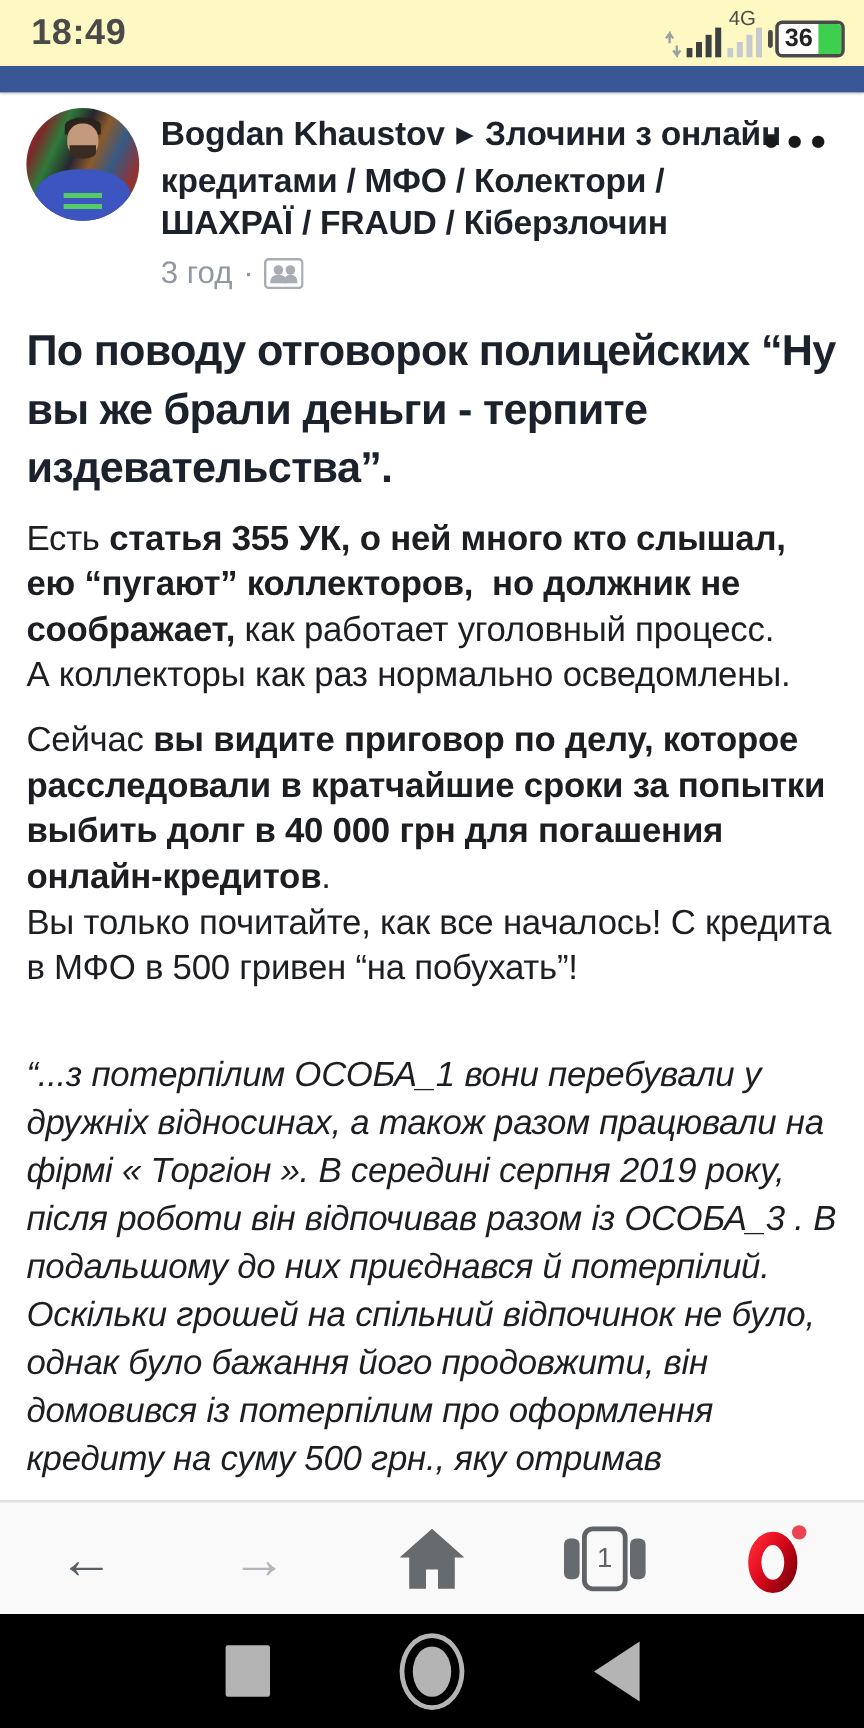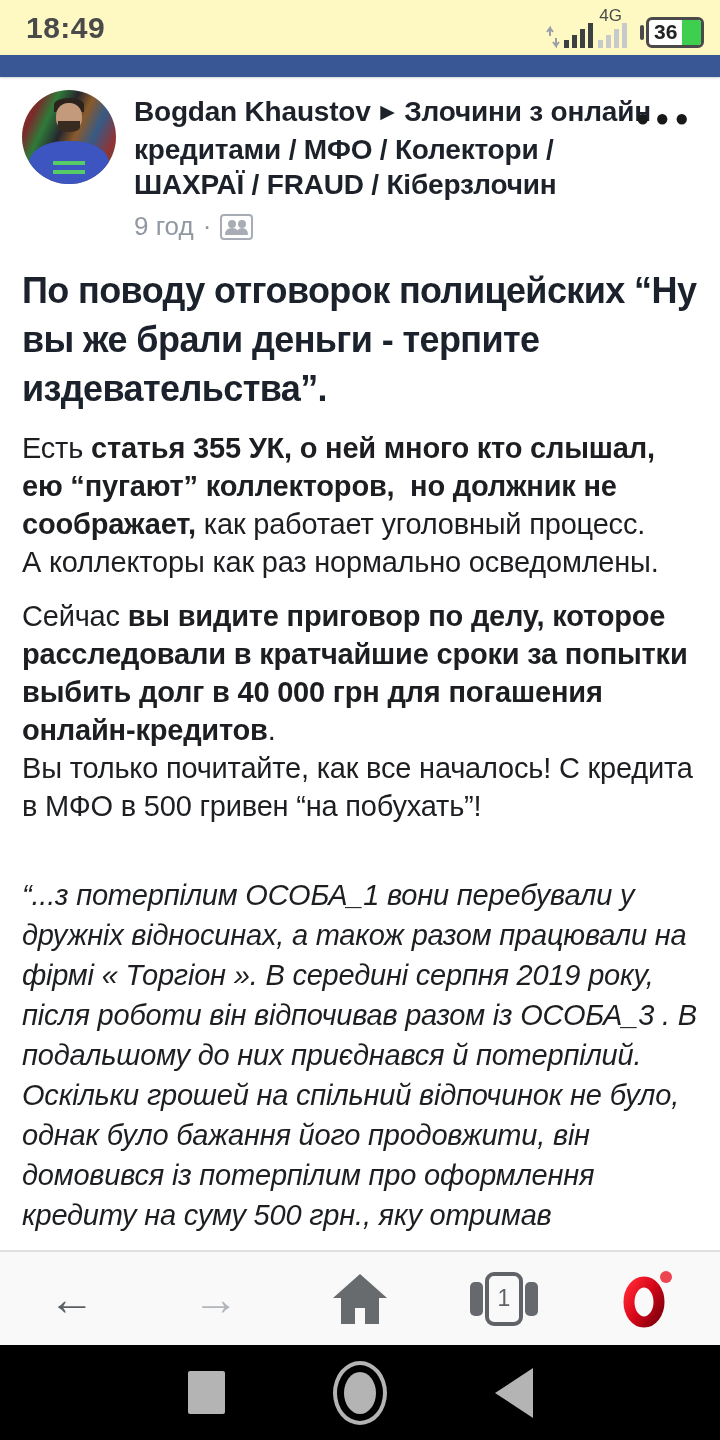--- a/index.html
+++ b/index.html
@@ -9,21 +9,21 @@
     background:#ffffff; position:relative; overflow:hidden;
   }
 
   
   .status-bar {
     position:absolute; top:0; left:0; width:720px; height:55px;
     background:#fef9c3; display:flex; align-items:center;
     justify-content:space-between; padding:0 16px 0 26px;
   }
   .clock { font-size:30px; font-weight:bold; color:#4a4a4a; letter-spacing:0.5px; }
-  .sb-right { display:flex; align-items:flex-end; gap:8px; }
+  .sb-right { display:flex; align-items:flex-end; gap:0; }
   .net-cluster { position:relative; display:flex; align-items:flex-end; gap:4px; height:40px; padding-top:14px; }
   .net-type { position:absolute; top:-2px; right:6px; font-size:17px; color:#4a4a4a; }
   .battery { display:flex; align-items:center; margin-left:4px; }
   .batt-cap { width:4px; height:15px; background:#4a4a4a; border-radius:2px; margin-right:2px; }
   .batt-body {
     width:58px; height:31px; border:3px solid #4a4a4a; border-radius:6px;
     background:#fff; position:relative; overflow:hidden;
     display:flex; align-items:center; padding-left:5px;
     font-size:21px; font-weight:bold; color:#222;
   }
@@ -163,21 +163,21 @@
       <div class="av-torso"></div>
       <div class="av-print"></div>
     </div>
     <div class="header-text">
       <div class="author-line">
         <span>Bogdan Khaustov</span>
         <span class="group-arrow-icon">▶</span>
         <span>Злочини з онлайн кредитами / МФО / Колектори / ШАХРАЇ / FRAUD / Кіберзлочин</span>
       </div>
       <div class="meta-line">
-        <span>9 год</span>
+        <span>3 год</span>
         <span class="meta-dot">·</span>
         <svg width="33" height="26" viewBox="0 0 33 26">
           <rect x="1" y="1" width="31" height="24" rx="3" fill="none" stroke="#a8adb5" stroke-width="2"></rect>
           <circle cx="12" cy="10" r="4" fill="#a8adb5"></circle>
           <path d="M5 21 Q5 14 12 14 Q19 14 19 21 Z" fill="#a8adb5"></path>
           <circle cx="22" cy="10" r="4" fill="#a8adb5"></circle>
           <path d="M16 21 Q17 14 22 14 Q28 14 28 21 Z" fill="#a8adb5"></path>
         </svg>
       </div>
     </div>

